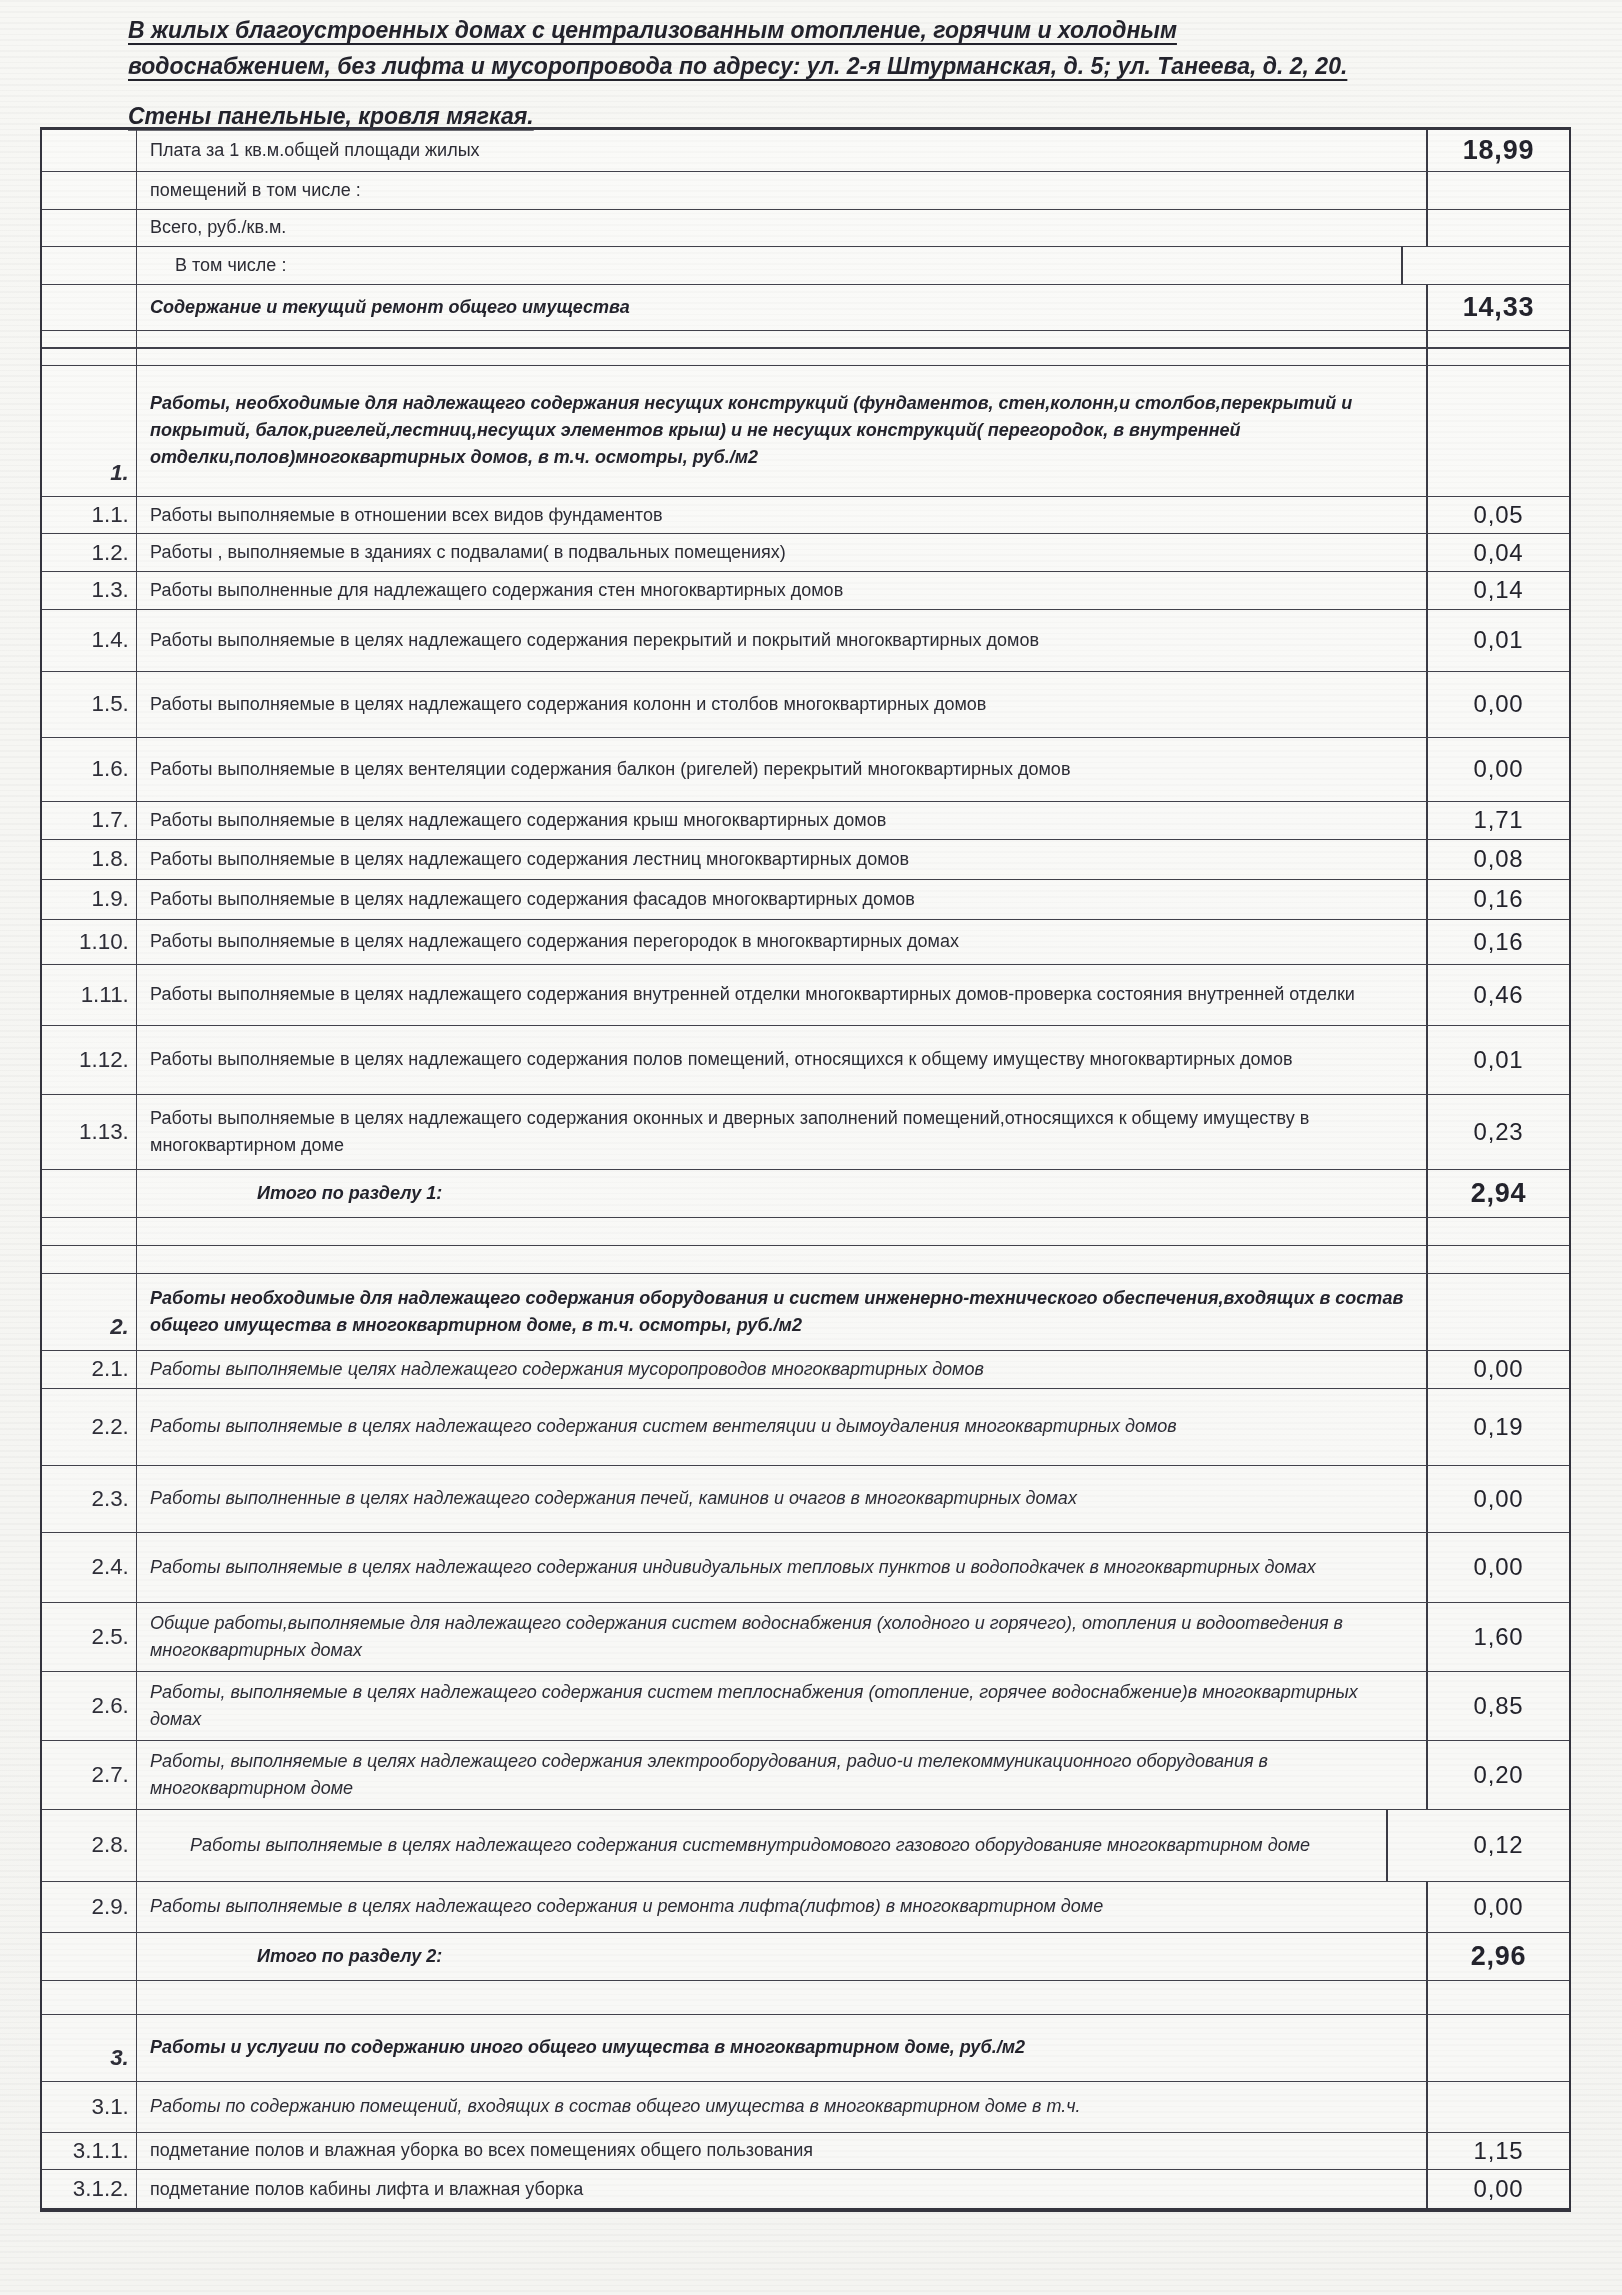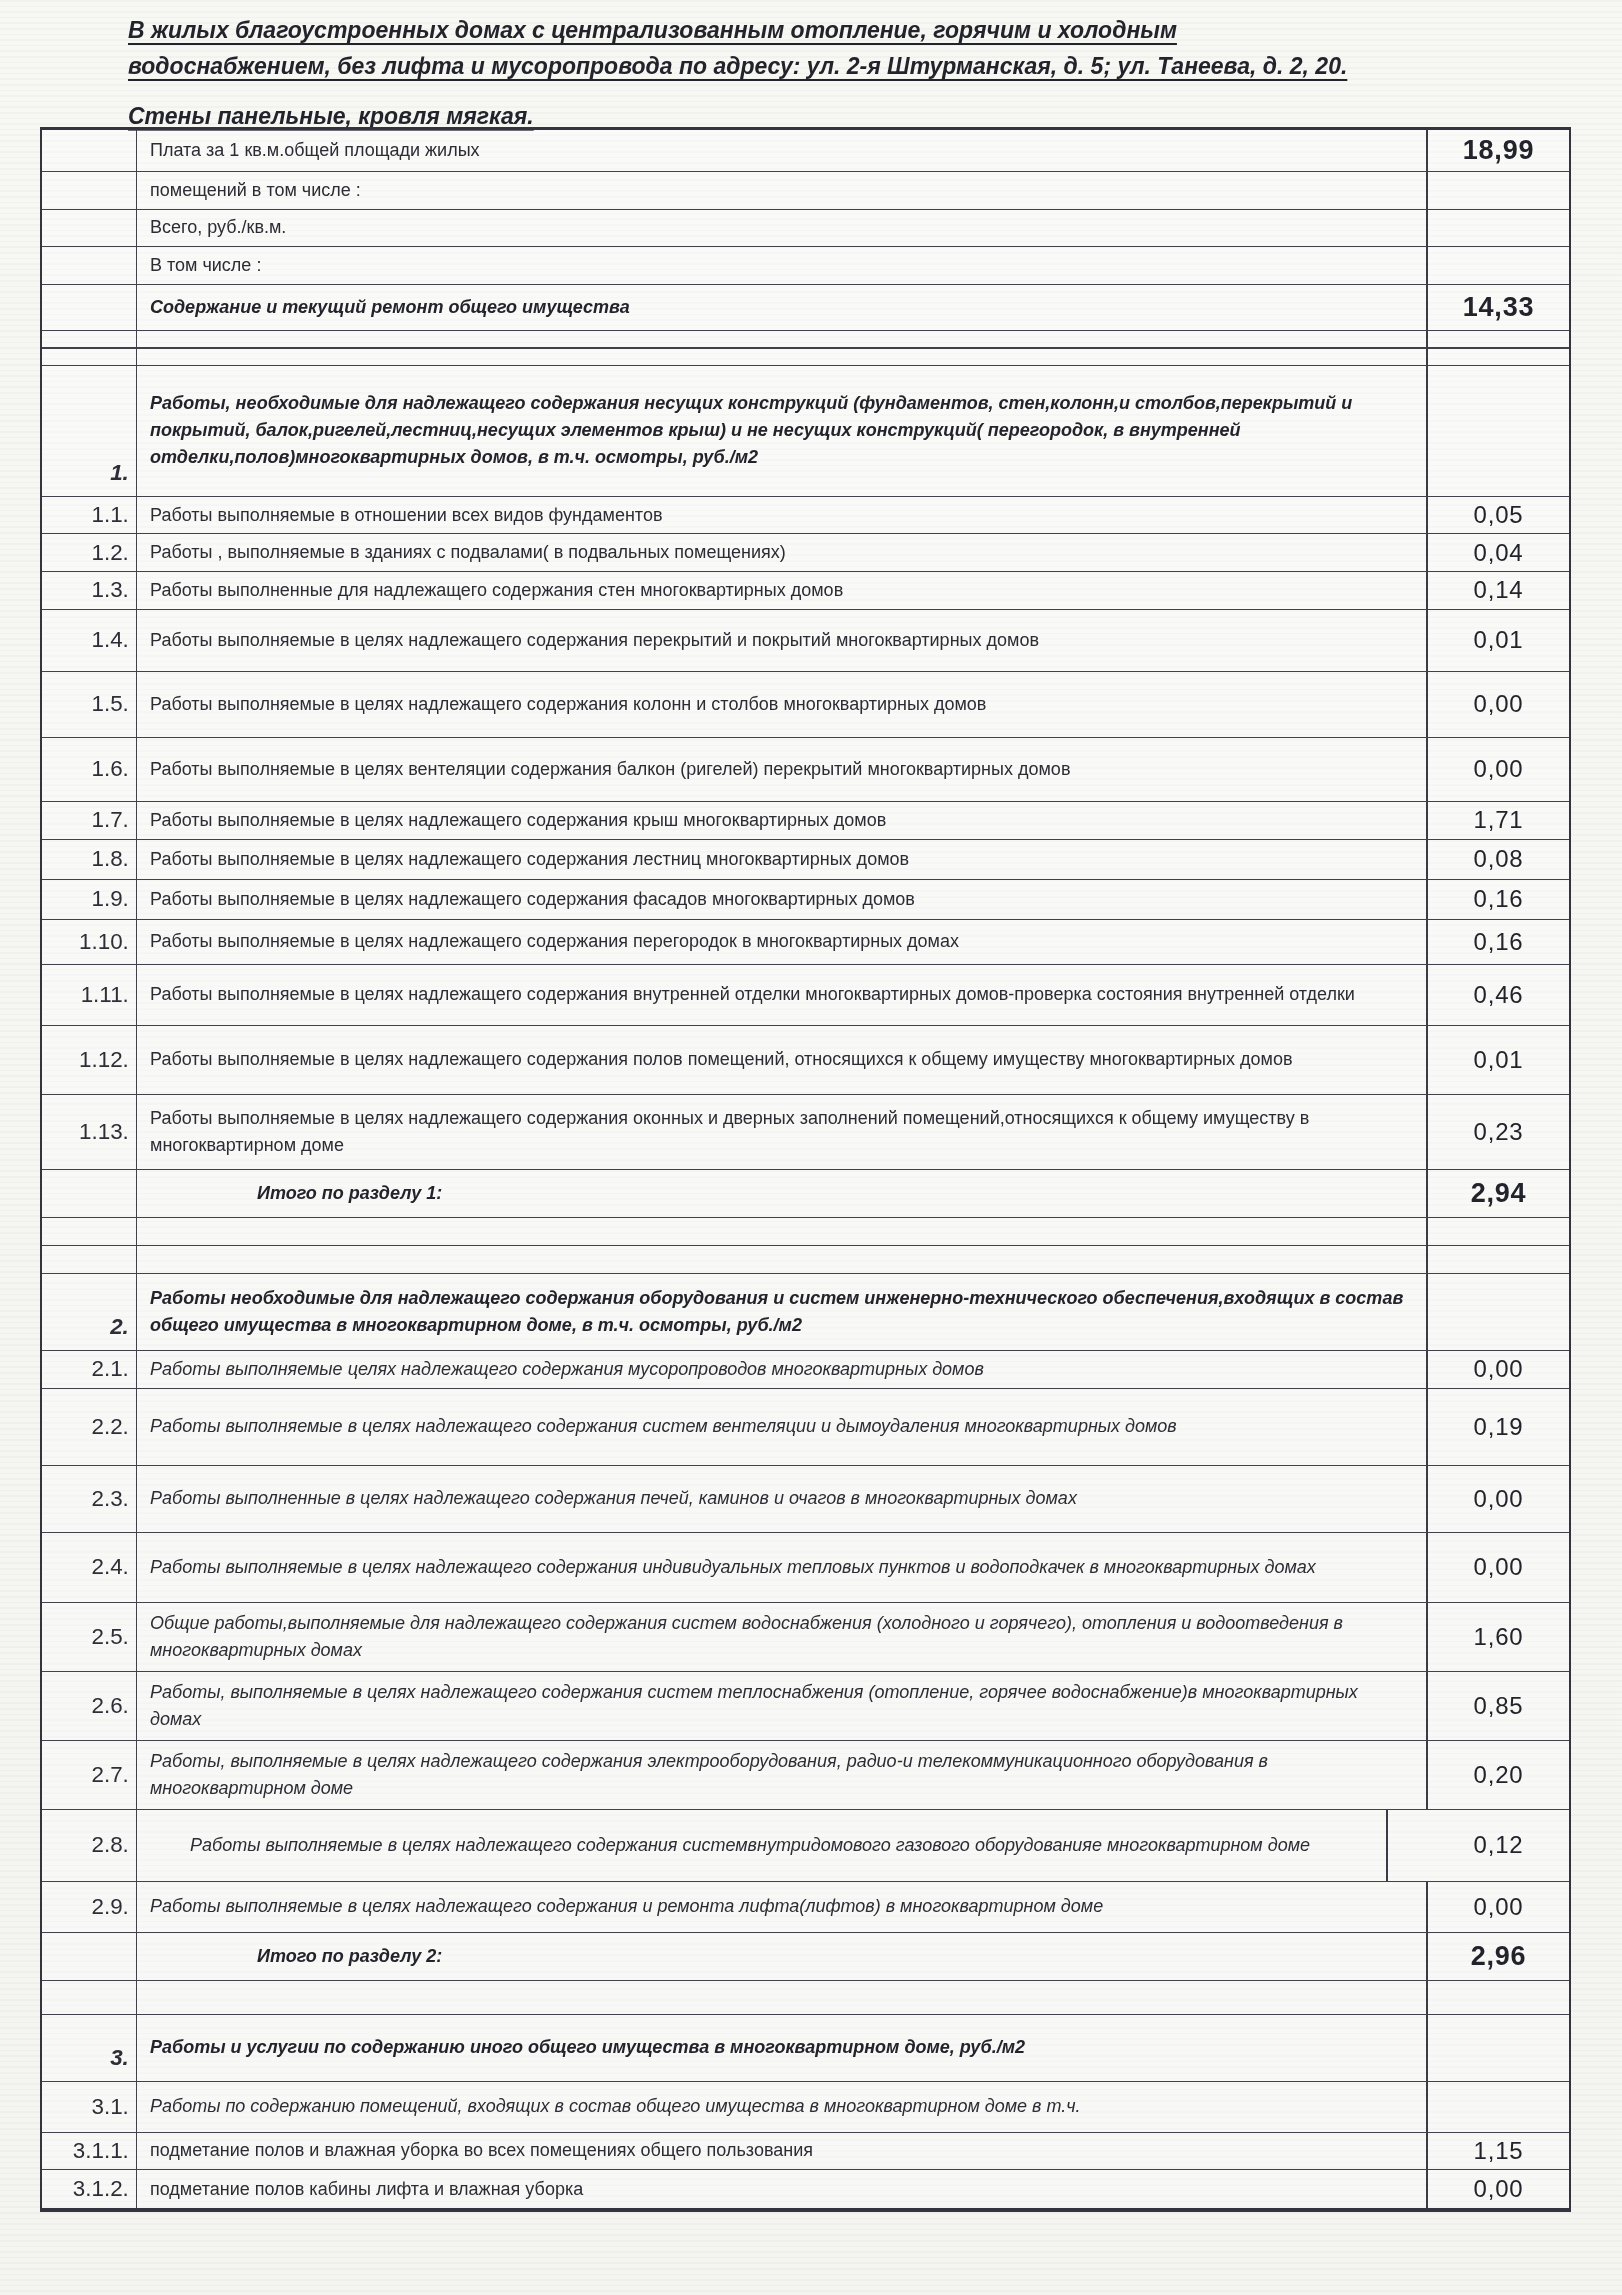--- a/index.html
+++ b/index.html
@@ -135,21 +135,21 @@
       <div class="row intro" style="min-height: 34px;">
         <div class="cell cell-num"></div>
         <div class="cell cell-desc">помещений в том числе :</div>
         <div class="cell cell-val"></div>
       </div>
       <div class="row intro" style="min-height: 35px;">
         <div class="cell cell-num"></div>
         <div class="cell cell-desc">Всего, руб./кв.м.</div>
         <div class="cell cell-val"></div>
       </div>
-      <div class="row intro" style="min-height: 34px;">
+      <div class="row intro" style="min-height: 34px; gap: 25px;">
         <div class="cell cell-num"></div>
         <div class="cell cell-desc">В том числе :</div>
         <div class="cell cell-val"></div>
       </div>
       <div class="row subtotal vb" style="min-height: 46px;">
         <div class="cell cell-num"></div>
         <div class="cell cell-desc">Содержание и текущий ремонт общего имущества</div>
         <div class="cell cell-val">14,33</div>
       </div>
       <div class="row spacer divided" style="min-height: 35px;">

